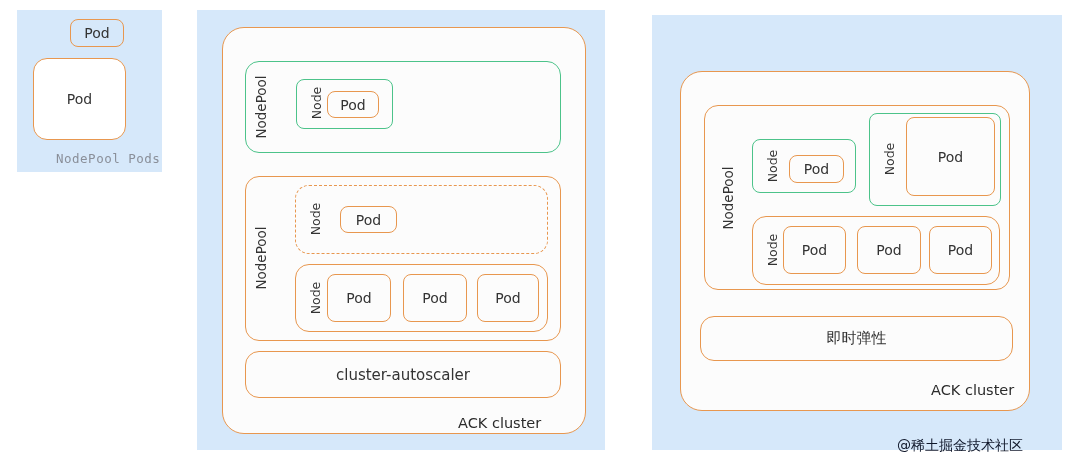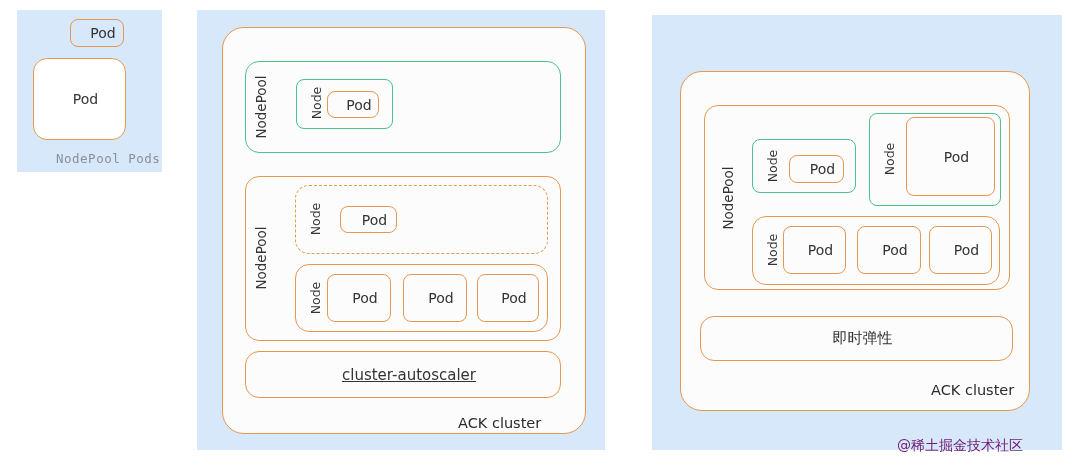--- a/index.html
+++ b/index.html
@@ -42,21 +42,20 @@
 
   .label-center {
     position: absolute;
     display: flex;
     align-items: center;
     justify-content: center;
     box-sizing: border-box;
     font-size: 14px;
     color: #333333;
     white-space: nowrap;
-    margin-left: 6px;
   }
   .pod-label {
     font-size: 14px;
     color: #333333;
   }
   
   .vlabel {
     position: absolute;
     transform-origin: center center;
     transform: rotate(-90deg);
@@ -77,21 +76,21 @@
     position: absolute;
     font-family: "DejaVu Sans Mono", "Liberation Mono", monospace;
     font-size: 12.5px;
     letter-spacing: 0.5px;
     color: #8a8f99;
     white-space: nowrap;
   }
   .watermark {
     position: absolute;
     font-size: 14px;
-    color: #701a75;
+    color: #0f172a;
     white-space: nowrap;
   }
   .big-text {
     font-size: 15px;
     color: #333333;
   }
 </style>
 </head>
 <body>
 
@@ -132,21 +131,21 @@
 <div class="box orange rounded-sm" style="left:327px; top:274px; width:64px; height:48px;"></div>
 <div class="label-center pod-label" style="left:327px; top:274px; width:64px; height:48px;">Pod</div>
 
 <div class="box orange rounded-sm" style="left:403px; top:274px; width:64px; height:48px;"></div>
 <div class="label-center pod-label" style="left:403px; top:274px; width:64px; height:48px;">Pod</div>
 
 <div class="box orange rounded-sm" style="left:477px; top:274px; width:62px; height:48px;"></div>
 <div class="label-center pod-label" style="left:477px; top:274px; width:62px; height:48px;">Pod</div>
 
 <div class="box orange rounded-md" style="left:245px; top:351px; width:316px; height:47px;"></div>
-<div class="label-center big-text" style="left:245px; top:351px; width:316px; height:47px;text-decoration:underline;">cluster-autoscaler</div>
+<div class="label-center big-text" style="left:245px; top:351px; width:316px; height:47px;">cluster-autoscaler</div>
 
 <div class="panel-bg" style="left:652px; top:15px; width:410px; height:435px;"></div>
 
 <div class="box orange rounded-lg" style="left:680px; top:71px; width:350px; height:340px; background:#fcfcfc;"></div>
 <div class="corner-label" style="left:931px; top:382px;">ACK cluster</div>
 
 <div class="box orange rounded-md" style="left:704px; top:105px; width:306px; height:185px;"></div>
 <div class="vlabel" style="left:696px; top:188px; width:64px; height:20px;">NodePool</div>
 
 <div class="box green rounded-sm" style="left:752px; top:139px; width:104px; height:54px;"></div>

